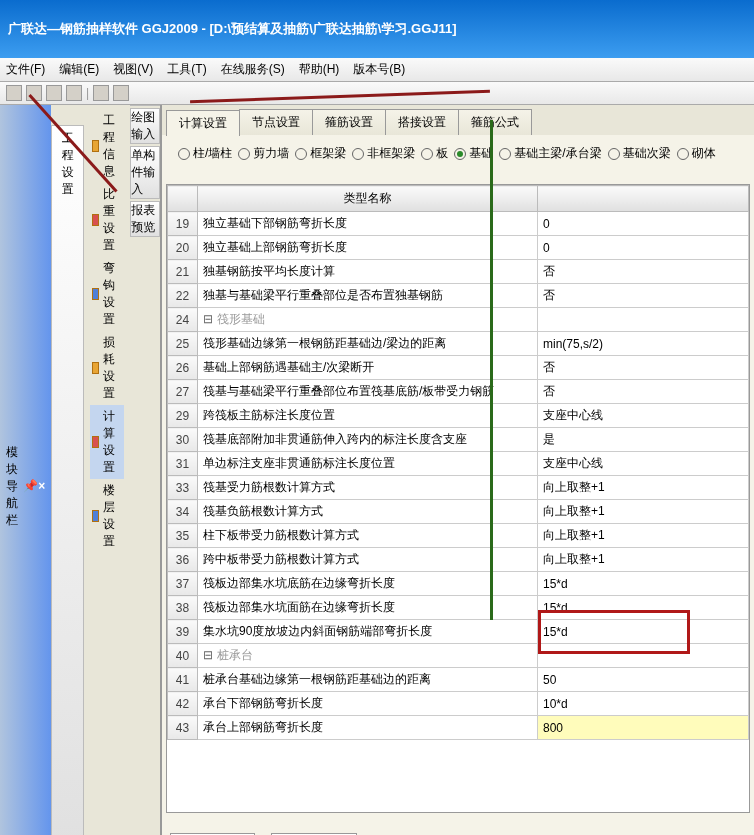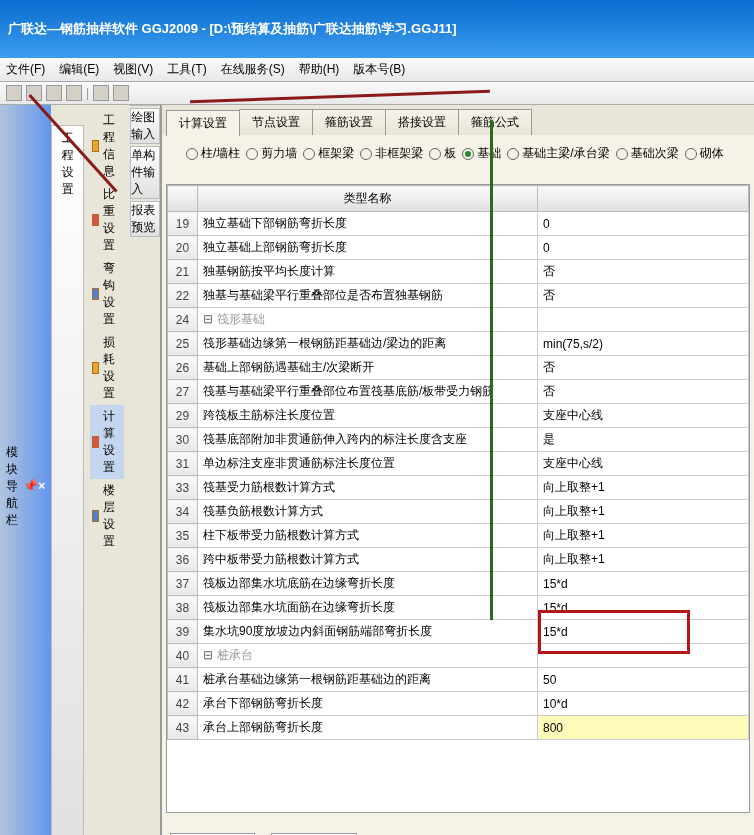--- a/index.html
+++ b/index.html
@@ -19,21 +19,21 @@
 .proj-tree .sel{background:#c4d6ef}
 .ico{width:14px;height:12px;display:inline-block;background:#e8a534;border:1px solid #b07010}
 .ico.b{background:#d85050}
 .ico.c{background:#5080d8}
 .bottom-links{border-top:1px solid #bbb}
 .bottom-links div{background:linear-gradient(#fff,#e0e0e0);border:1px solid #bbb;text-align:left;margin:2px 0;cursor:pointer}
 .content{flex:1;background:#f5f3e8;display:flex;flex-direction:column}
 .tabs{display:flex;background:#e8e6d8;padding:4px 4px 0 4px}
 .tab{padding:4px 12px;border:1px solid #999;border-bottom:none;background:linear-gradient(#f5f3e8,#e8e6d8);cursor:pointer;margin-right:-1px}
 .tab.active{background:#f5f3e8;position:relative;top:1px}
-.radios{padding:10px 24px;display:flex;gap:6px;align-items:flex-end;flex-wrap:nowrap;white-space:nowrap;overflow:hidden}
+.radios{padding:10px 16px;display:flex;gap:6px;align-items:flex-end;flex-wrap:nowrap;white-space:nowrap;overflow:hidden}
 .radios label{display:flex;align-items:center;gap:3px;cursor:pointer}
 .radio{width:12px;height:12px;border:1px solid #666;border-radius:50%;display:inline-flex;align-items:center;justify-content:center}
 .radio.on::after{content:"";width:6px;height:6px;background:#2a8a2a;border-radius:50%}
 .grid{flex:1;background:#fff;border:1px solid #999;margin:12px 4px;overflow:auto}
 table{width:100%;border-collapse:collapse}
 th{background:linear-gradient(#fafafa,#e0e0e0);border:1px solid #bbb;padding:4px;font-weight:normal}
 th.c1{width:30px}
 th.c2{width:340px}
 td{border:1px solid #ccc;padding:3px 5px;height:20px}
 td.num{background:linear-gradient(#fafafa,#e8e8e8);text-align:center;color:#444;border:1px solid #bbb}

